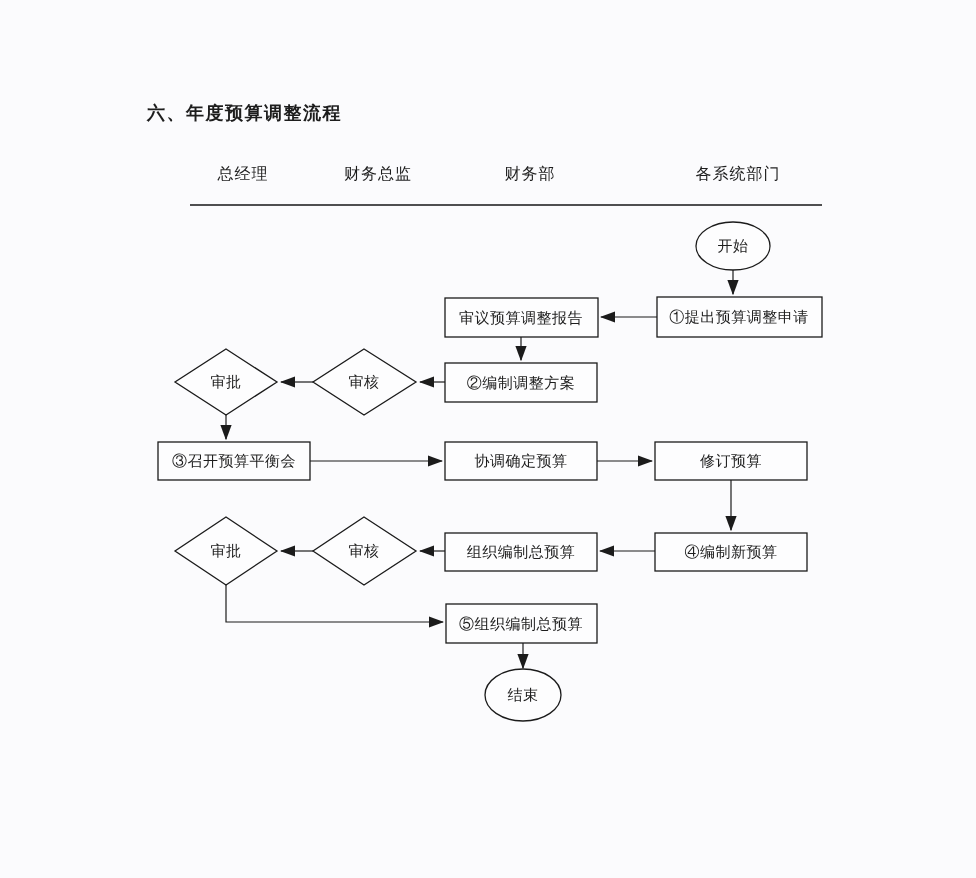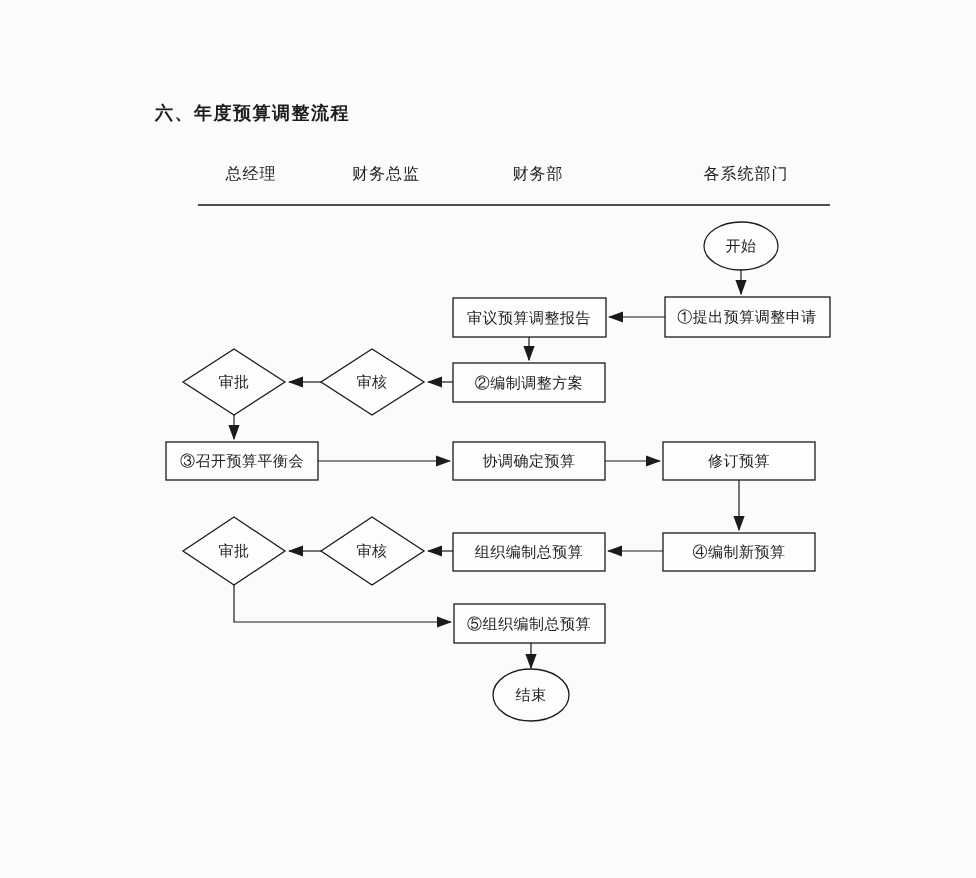--- a/index.html
+++ b/index.html
@@ -7,21 +7,20 @@
     padding: 0;
     width: 976px;
     height: 878px;
     background: #fbfbfd;
     overflow: hidden;
   }
   .canvas {
     position: relative;
     width: 815px;
     height: 878px;
-    margin-left: 8px;
   }
   svg text {
     font-family: "Liberation Serif", "DejaVu Serif", serif;
     fill: #1d1d1d;
   }
   .title-text {
     font-size: 18px;
     font-weight: 600;
     letter-spacing: 1.5px;
   }

